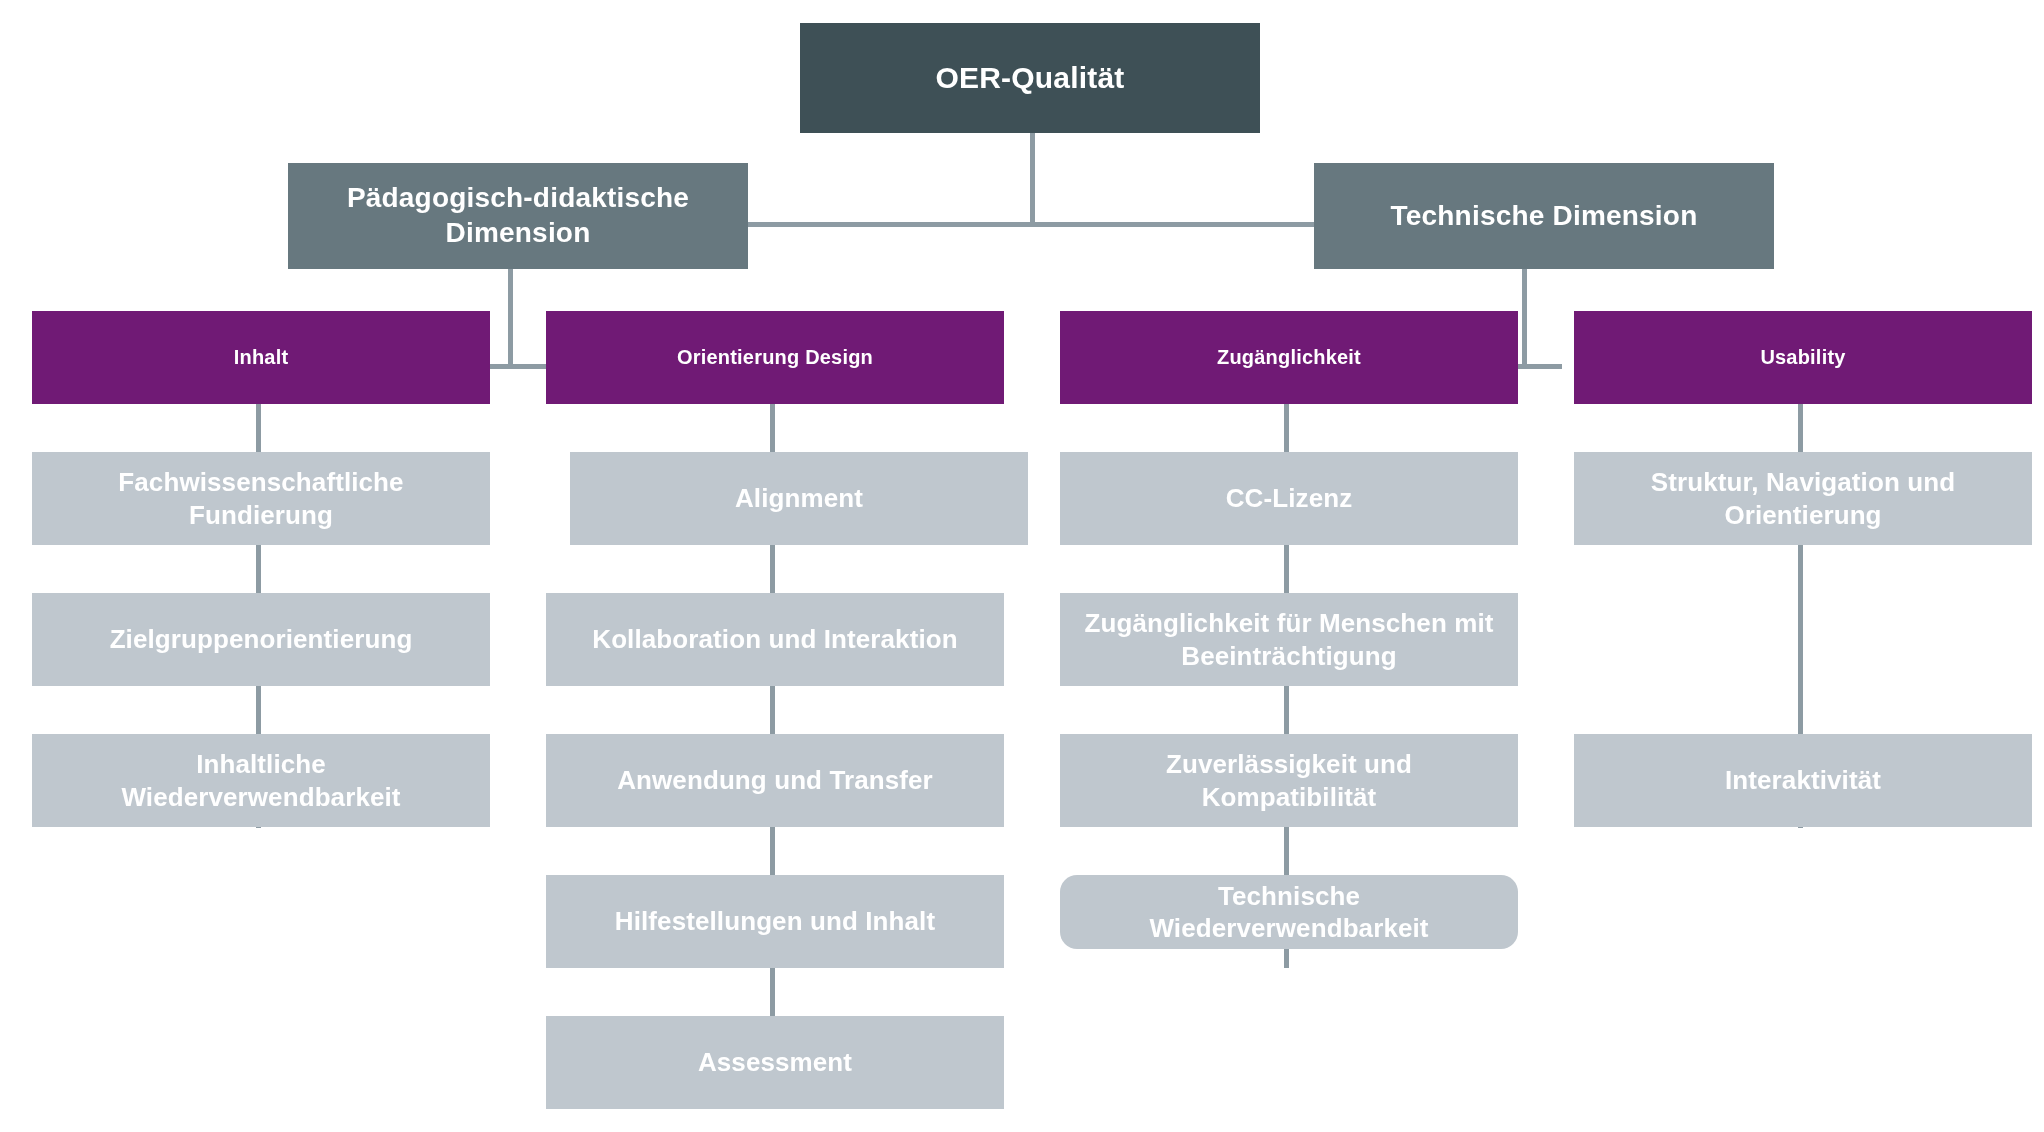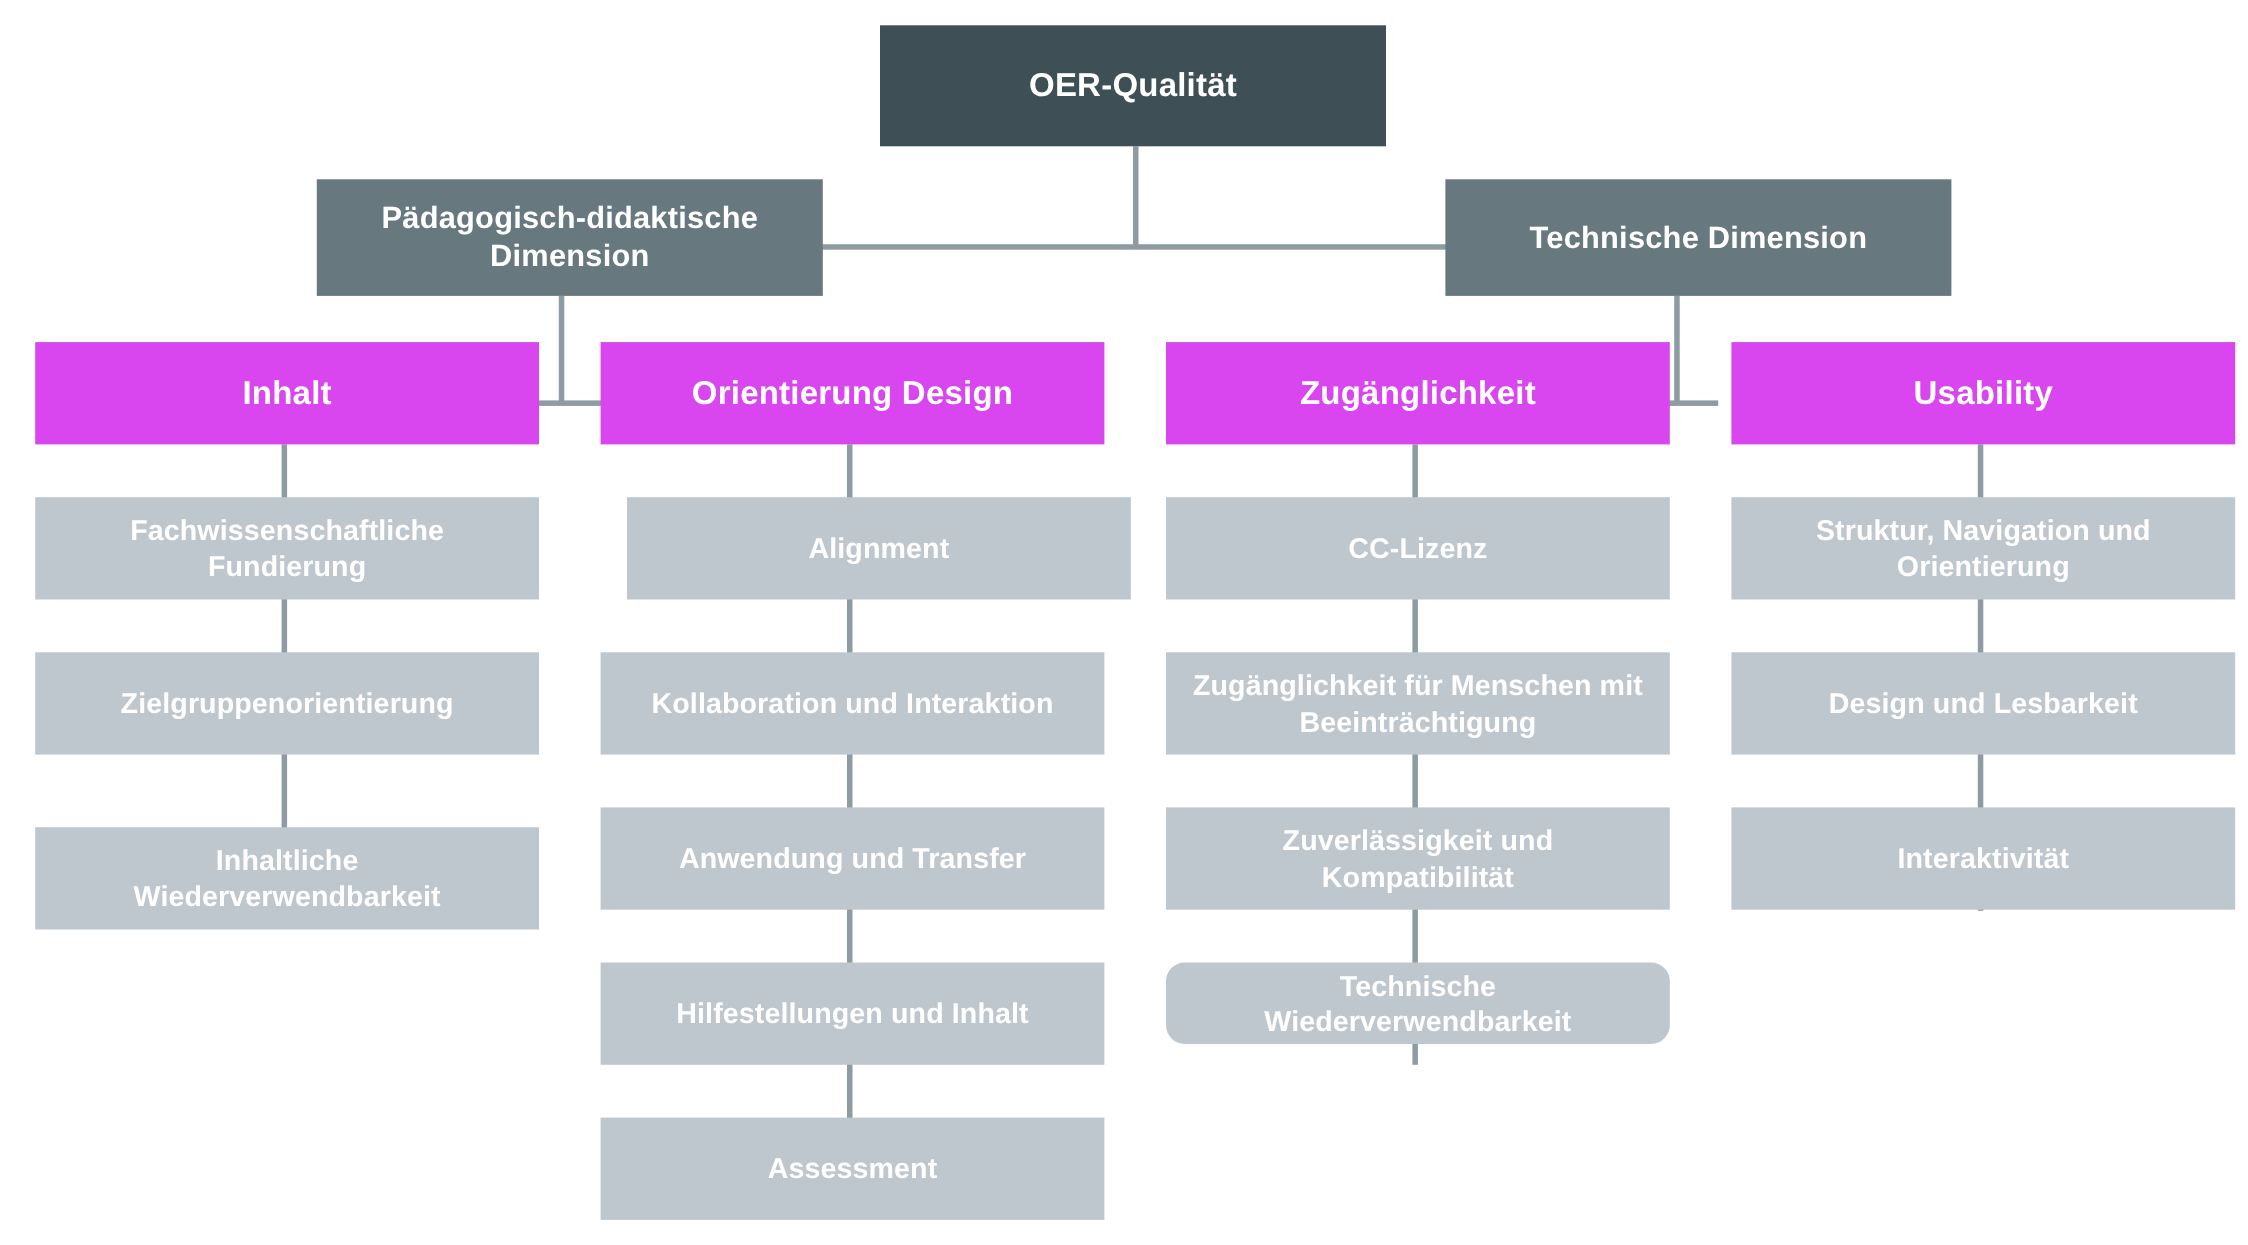--- a/index.html
+++ b/index.html
@@ -34,21 +34,21 @@
     z-index: 3;
   }
   .node .lbl {
     display: block;
     width: 100%;
     white-space: pre-line;
   }
 
   .lvl-root  { background: #3e5056; font-size: 30px; letter-spacing: .2px; }
   .lvl-dim   { background: #67787f; font-size: 28px; letter-spacing: .2px; }
-  .lvl-cat   { background: #d946ef; font-size: 30px; letter-spacing: .2px; }
+  .lvl-cat   { background: #701a75; font-size: 20px; letter-spacing: .2px; }
   .lvl-leaf  { background: #bfc7ce; font-size: 26px; letter-spacing: .1px; }
 
   
   .conn {
     position: absolute;
     background: #8d9ba3;
     z-index: 1;
   }
   .conn.v { width: 5px; }
   .conn.h { height: 5px; }
@@ -105,21 +105,21 @@
   <div class="node lvl-cat" style="left:1060px; top:311px; width:458px; height:93px;">
     <span class="lbl">Zugänglichkeit</span>
   </div>
 
   <div class="node lvl-leaf" style="left:32px; top:452px; width:458px; height:93px;">
     <span class="lbl">Fachwissenschaftliche Fundierung</span>
   </div>
   <div class="node lvl-leaf" style="left:32px; top:593px; width:458px; height:93px;">
     <span class="lbl">Zielgruppenorientierung</span>
   </div>
-  <div class="node lvl-leaf" style="left:32px; top:752px; width:458px; height:93px;text-align:center;">
+  <div class="node lvl-leaf" style="left:32px; top:734px; width:458px; height:93px;text-align:center;">
     <span class="lbl">Inhaltliche Wiederverwendbarkeit</span>
   </div>
 
   <div class="node lvl-leaf" style="left:570px; top:452px; width:458px; height:93px;">
     <span class="lbl">Alignment</span>
   </div>
   <div class="node lvl-leaf" style="left:546px; top:593px; width:458px; height:93px;">
     <span class="lbl">Kollaboration und Interaktion</span>
   </div>
   <div class="node lvl-leaf" style="left:546px; top:734px; width:458px; height:93px;">
@@ -141,20 +141,17 @@
   <div class="node lvl-leaf" style="left:1060px; top:734px; width:458px; height:93px;justify-content:flex-end;">
     <span class="lbl">Zuverlässigkeit und Kompatibilität</span>
   </div>
   <div class="node lvl-leaf" style="left:1060px; top:875px; width:458px; height:74px;border-radius:17px;">
     <span class="lbl">Technische Wiederverwendbarkeit</span>
   </div>
 
   <div class="node lvl-leaf" style="left:1574px; top:452px; width:458px; height:93px;">
     <span class="lbl">Struktur, Navigation und Orientierung</span>
   </div>
-  <div class="node lvl-leaf" style="left:1574px; top:593px; width:458px; height:93px;">
-    <span class="lbl">Design und Lesbarkeit</span>
-  </div>
   <div class="node lvl-leaf" style="left:1574px; top:734px; width:458px; height:93px;">
     <span class="lbl">Interaktivität</span>
   </div>
 
 </div>
 
 </body></html>

